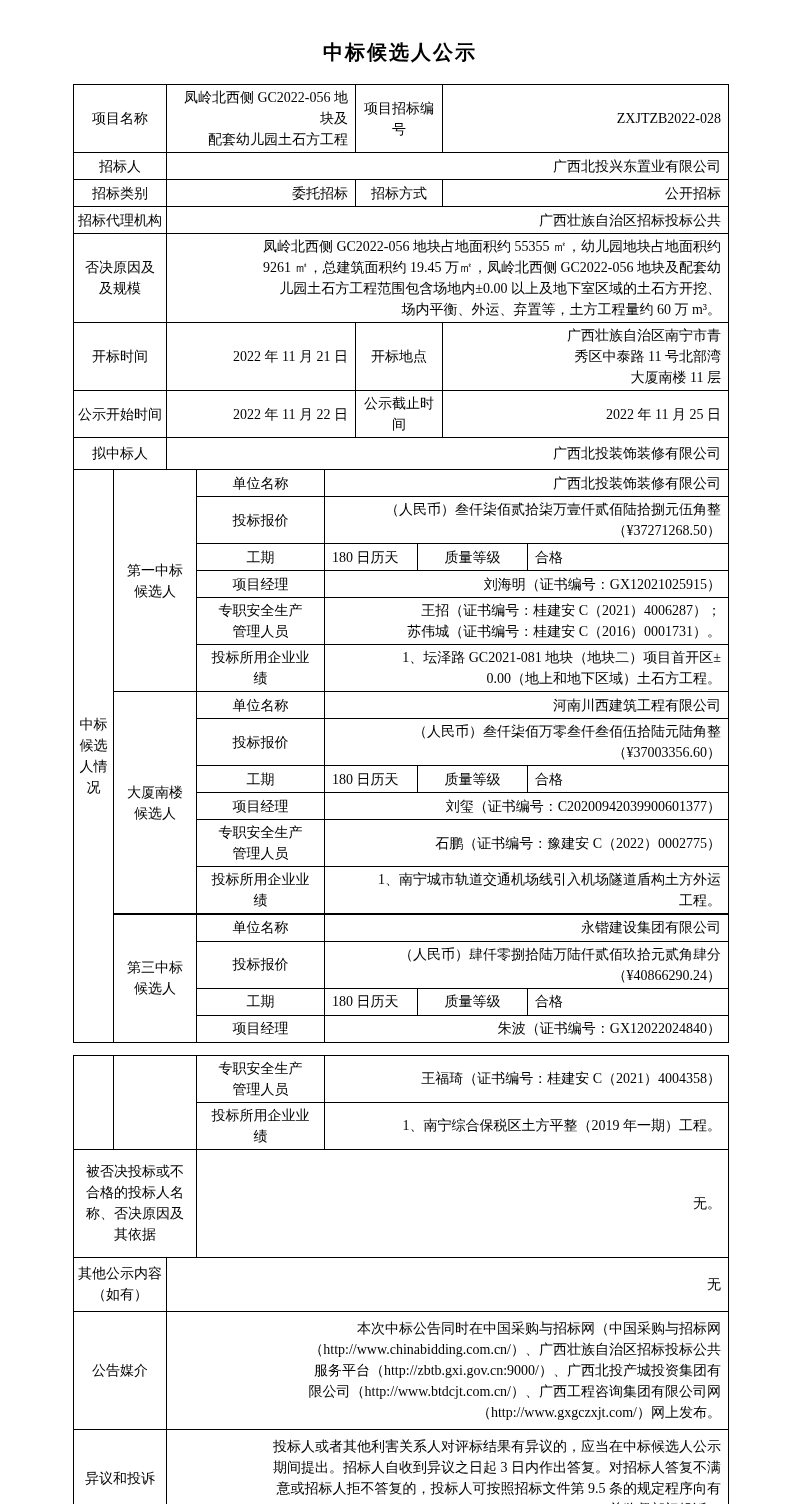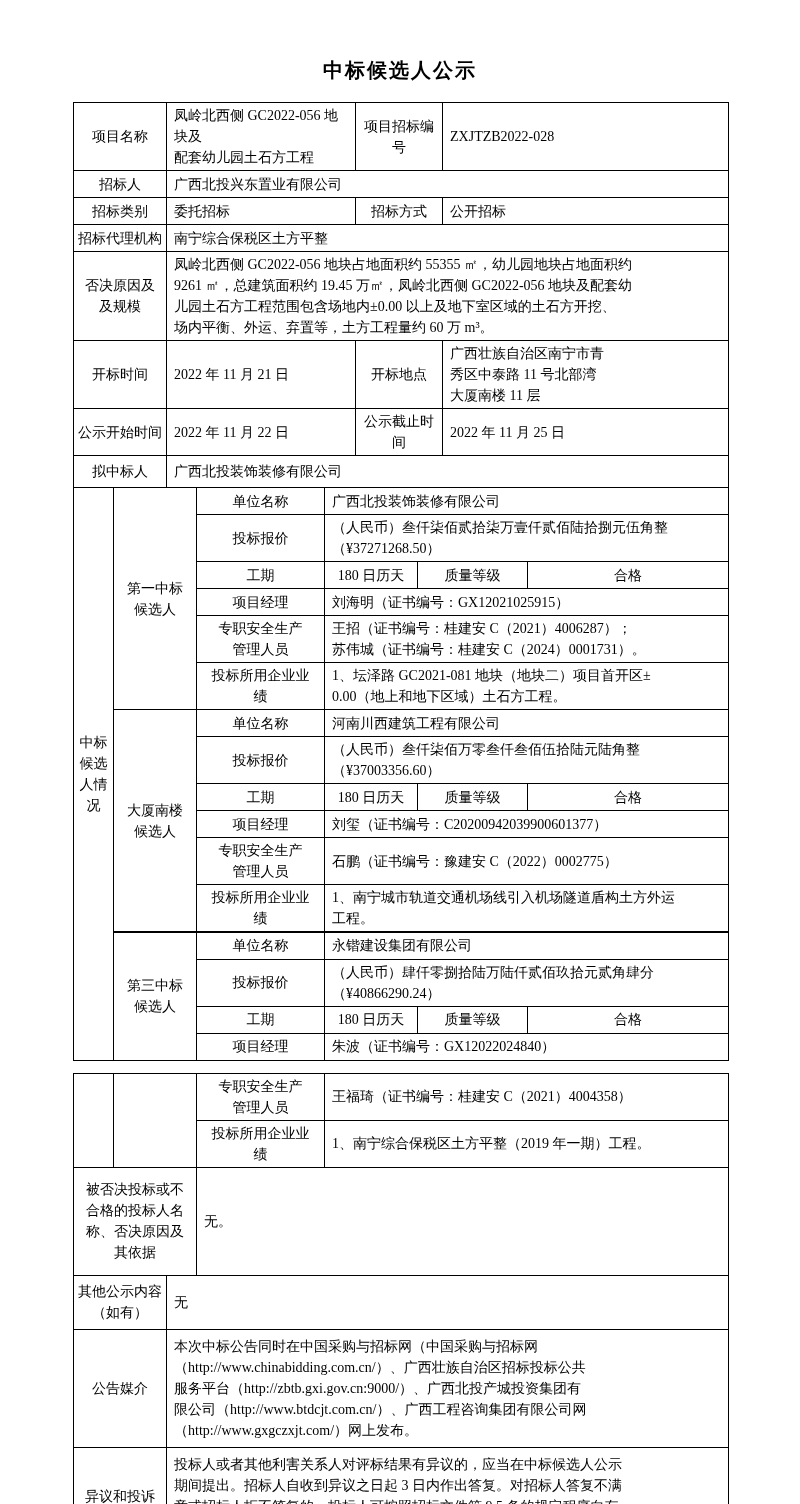--- a/index.html
+++ b/index.html
@@ -5,21 +5,21 @@
   * { box-sizing: border-box; }
   html, body { margin: 0; padding: 0; }
   body {
     width: 800px; height: 1504px;
     background: #ffffff;
     color: #000;
     font-family: "Liberation Serif", serif;
   }
   .page {
     width: 800px; height: 1504px;
-    padding-top: 56px;
+    padding-top: 38px;
     overflow: hidden;
   }
   .doc-title {
     margin: 0 0 18px 0;
     text-align: center;
     font-family: "Liberation Sans", sans-serif;
     font-size: 20px;
     font-weight: bold;
     letter-spacing: 2px;
     line-height: 28px;
@@ -35,22 +35,22 @@
   .tbl td {
     border: 1px solid #000;
     font-size: 14px;
     line-height: 21px;
     padding: 2px 7px;
     vertical-align: middle;
     white-space: pre-line;
     overflow: hidden;
   }
   .tbl td.lbl { text-align: center; padding: 2px 2px; }
-  .tbl td.val { text-align: left; overflow-wrap: anywhere; }
-  .tbl td.ctr { text-align: center; }
+  .tbl td.val { text-align: right; overflow-wrap: anywhere; }
+  .tbl td.ctr { text-align: left; }
   tr.h27 { height: 27px; } tr.h32 { height: 32px; margin-left: 20px; } tr.h42 { height: 42px; margin-top: 34px; }
   tr.h54 { height: 54px; } tr.h64 { height: 64px; } tr.h86 { height: 86px; }
   tr.h108 { height: 108px; margin-top: 14px; } tr.h54b { height: 54px; } tr.h118 { height: 118px; }
   tr.h98 { height: 98px; }
   td.thick-top { border-top: 2px solid #000; }
   td.side-label { padding: 2px 4px; }
 </style>
 </head>
 <body>
 
@@ -87,21 +87,21 @@
 
     <tr class="h27">
       <td class="lbl" colspan="2">招标类别</td>
       <td class="val" colspan="3">委托招标</td>
       <td class="lbl" colspan="2">招标方式</td>
       <td class="val" colspan="2">公开招标</td>
     </tr>
 
     <tr class="h27">
       <td class="lbl" colspan="2">招标代理机构</td>
-      <td class="val" colspan="7">南宁综合保税区土方平整</td>
+      <td class="val" colspan="7">广西壮族自治区招标投标公共</td>
     </tr>
 
     <tr class="h86">
       <td class="lbl" colspan="2">否决原因及
 及规模</td>
       <td class="val" colspan="7">凤岭北西侧 GC2022-056 地块占地面积约 55355 ㎡，幼儿园地块占地面积约
 9261 ㎡，总建筑面积约 19.45 万㎡，凤岭北西侧 GC2022-056 地块及配套幼
 儿园土石方工程范围包含场地内±0.00 以上及地下室区域的土石方开挖、
 场内平衡、外运、弃置等，土方工程量约 60 万 m³。</td>
     </tr>
@@ -146,21 +146,21 @@
       <td class="ctr">合格</td>
     </tr>
     <tr class="h27">
       <td class="lbl">项目经理</td>
       <td class="val" colspan="5">刘海明（证书编号：GX12021025915）</td>
     </tr>
     <tr class="h42">
       <td class="lbl">专职安全生产
 管理人员</td>
       <td class="val" colspan="5">王招（证书编号：桂建安 C（2021）4006287）；
-苏伟城（证书编号：桂建安 C（2024）0001731）。</td>
+苏伟城（证书编号：桂建安 C（2016）0001731）。</td>
     </tr>
     <tr class="h42">
       <td class="lbl">投标所用企业业
 绩</td>
       <td class="val" colspan="5">1、坛泽路 GC2021-081 地块（地块二）项目首开区±
 0.00（地上和地下区域）土石方工程。</td>
     </tr>
 
     <tr class="h27">
       <td class="lbl" rowspan="6" colspan="2">大厦南楼

